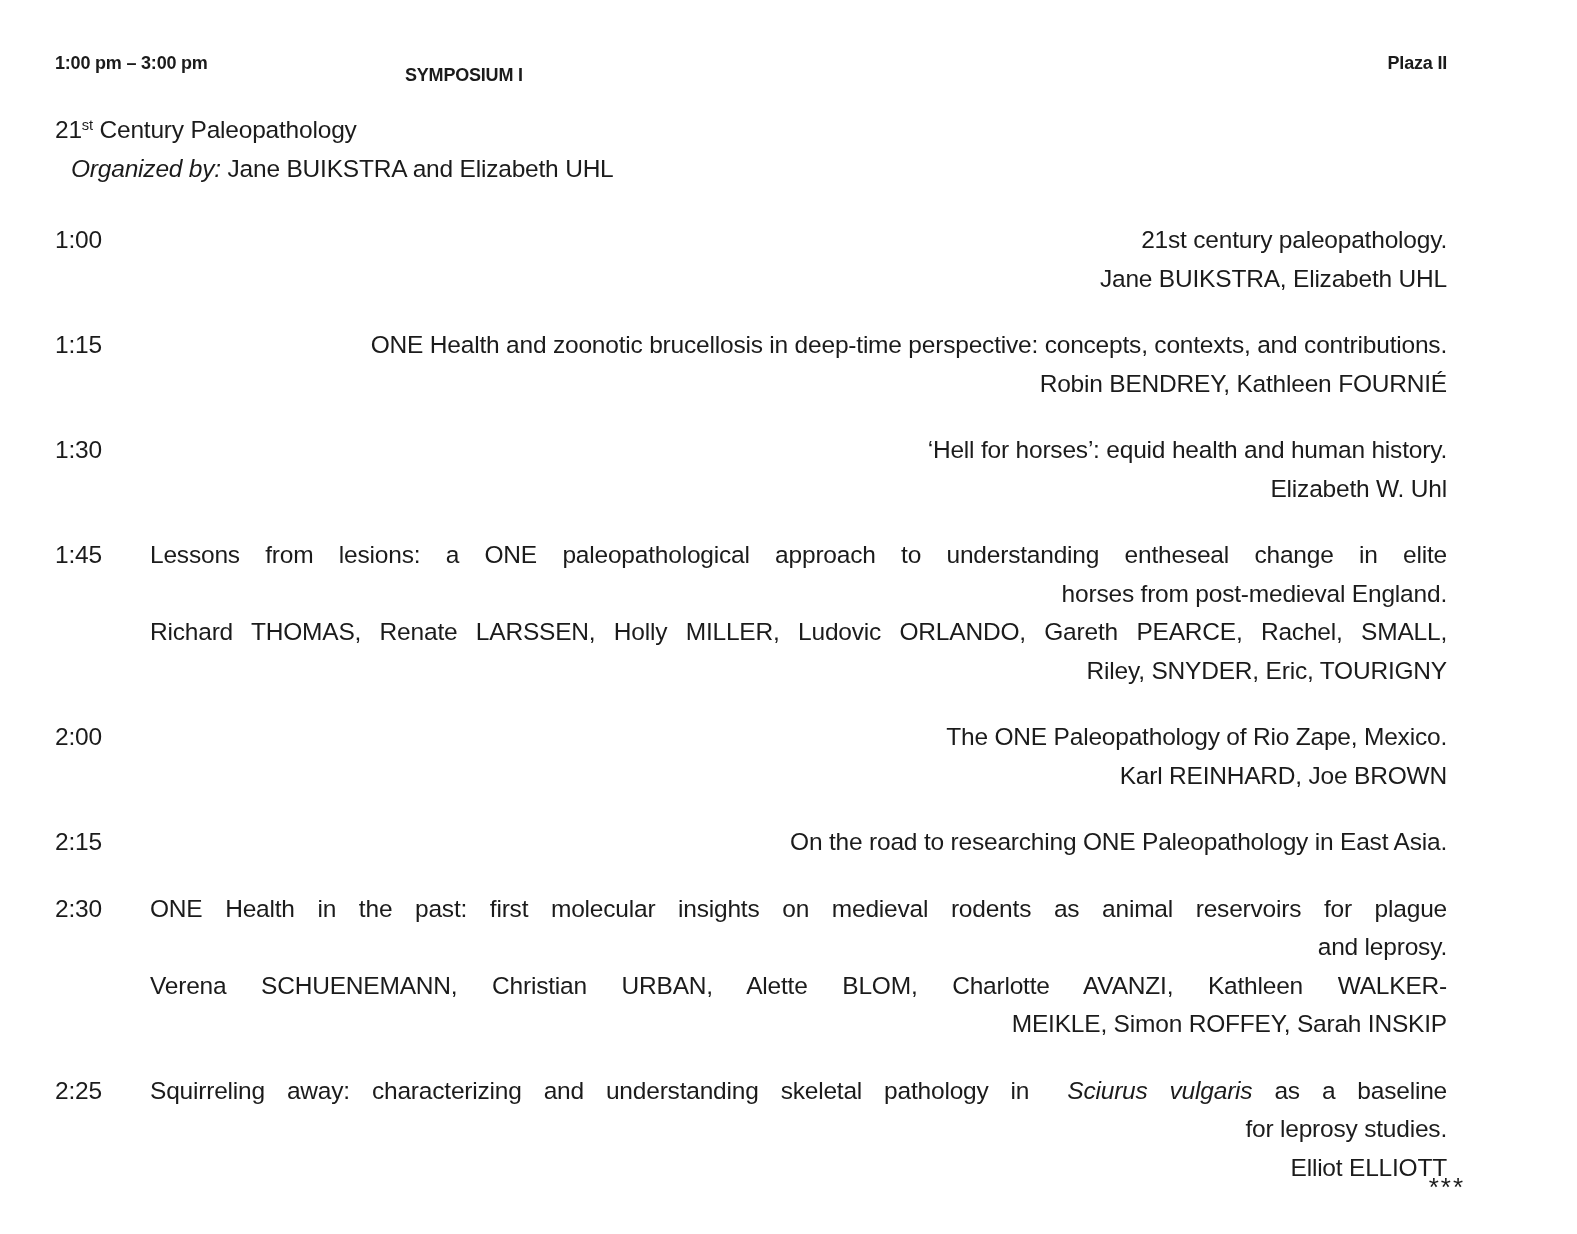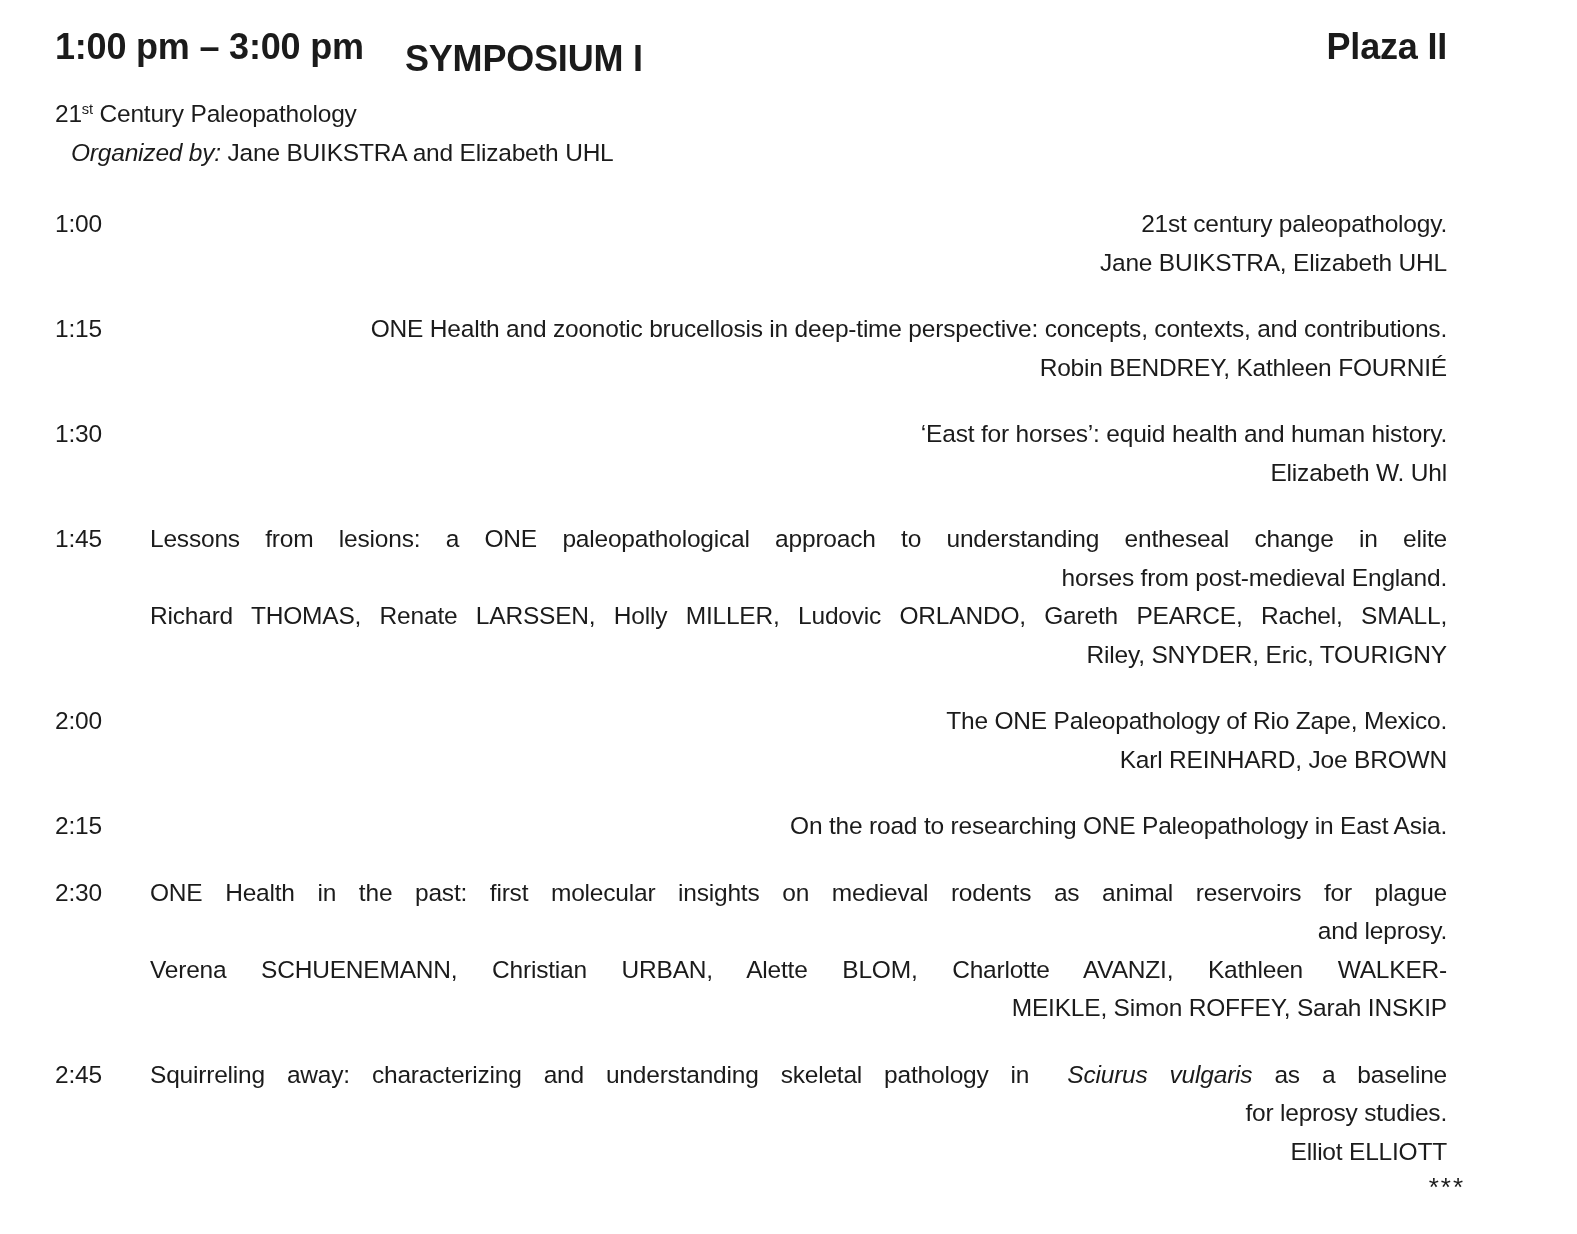--- a/index.html
+++ b/index.html
@@ -19,21 +19,22 @@
     line-height: 38.5px;
     letter-spacing: -0.2px;
     padding: 28px 130px 0 55px;
     overflow: hidden;
   }
   
   .header-row {
     position: relative;
     height: 39px;
     font-weight: bold;
-    font-size: 36px;
+    font-size: 18px;
+    margin-top: 16px;
   }
   .header-row .time-range { position: absolute; left: 0; top: 0; white-space: nowrap; }
   .header-row .session-name { position: absolute; left: 350px; top: 12px; white-space: nowrap; }
   .header-row .location { position: absolute; right: 0; top: 0; white-space: nowrap; }
 
   
   .session-block { margin-top: 28px; }
   .session-title, .organizer-line { white-space: nowrap; }
   sup {
     font-size: 0.6em;
@@ -90,21 +91,21 @@
     <div class="entry-time">1:15</div>
     <div class="entry-body">
           <div class="line"><span>ONE Health and zoonotic brucellosis in deep-time perspective: concepts, contexts, and contributions.</span></div>
           <div class="line"><span>Robin BENDREY, Kathleen FOURNIÉ</span></div>
         </div>
   </div>
 
   <div class="entry">
     <div class="entry-time">1:30</div>
     <div class="entry-body">
-          <div class="line"><span>‘East for horses’: equid health and human history.</span></div>
+          <div class="line"><span>‘Hell for horses’: equid health and human history.</span></div>
           <div class="line"><span>Elizabeth W. Uhl</span></div>
         </div>
   </div>
 
   <div class="entry">
     <div class="entry-time">1:45</div>
     <div class="entry-body">
           <div class="line stretch"><span>Lessons from lesions: a ONE paleopathological approach to understanding entheseal change in elite</span></div>
           <div class="line"><span>horses from post-medieval England.</span></div>
           <div class="line stretch"><span>Richard THOMAS, Renate LARSSEN, Holly MILLER, Ludovic ORLANDO, Gareth PEARCE, Rachel, SMALL,</span></div>
@@ -131,21 +132,21 @@
     <div class="entry-time">2:30</div>
     <div class="entry-body">
           <div class="line stretch"><span>ONE Health in the past: first molecular insights on medieval rodents as animal reservoirs for plague</span></div>
           <div class="line"><span>and leprosy.</span></div>
           <div class="line stretch"><span>Verena SCHUENEMANN, Christian URBAN, Alette BLOM, Charlotte AVANZI, Kathleen WALKER-</span></div>
           <div class="line"><span>MEIKLE, Simon ROFFEY, Sarah INSKIP</span></div>
         </div>
   </div>
 
   <div class="entry">
-    <div class="entry-time">2:45</div>
+    <div class="entry-time">2:25</div>
     <div class="entry-body">
           <div class="line stretch"><span>Squirreling away: characterizing and understanding skeletal pathology in </span><span class="it">Sciurus vulgaris</span><span> as a baseline</span></div>
           <div class="line"><span>for leprosy studies.</span></div>
           <div class="line"><span>Elliot ELLIOTT</span></div>
         </div>
   </div>
 </div>
 
   <div class="end-marker">***</div>
 </div>

